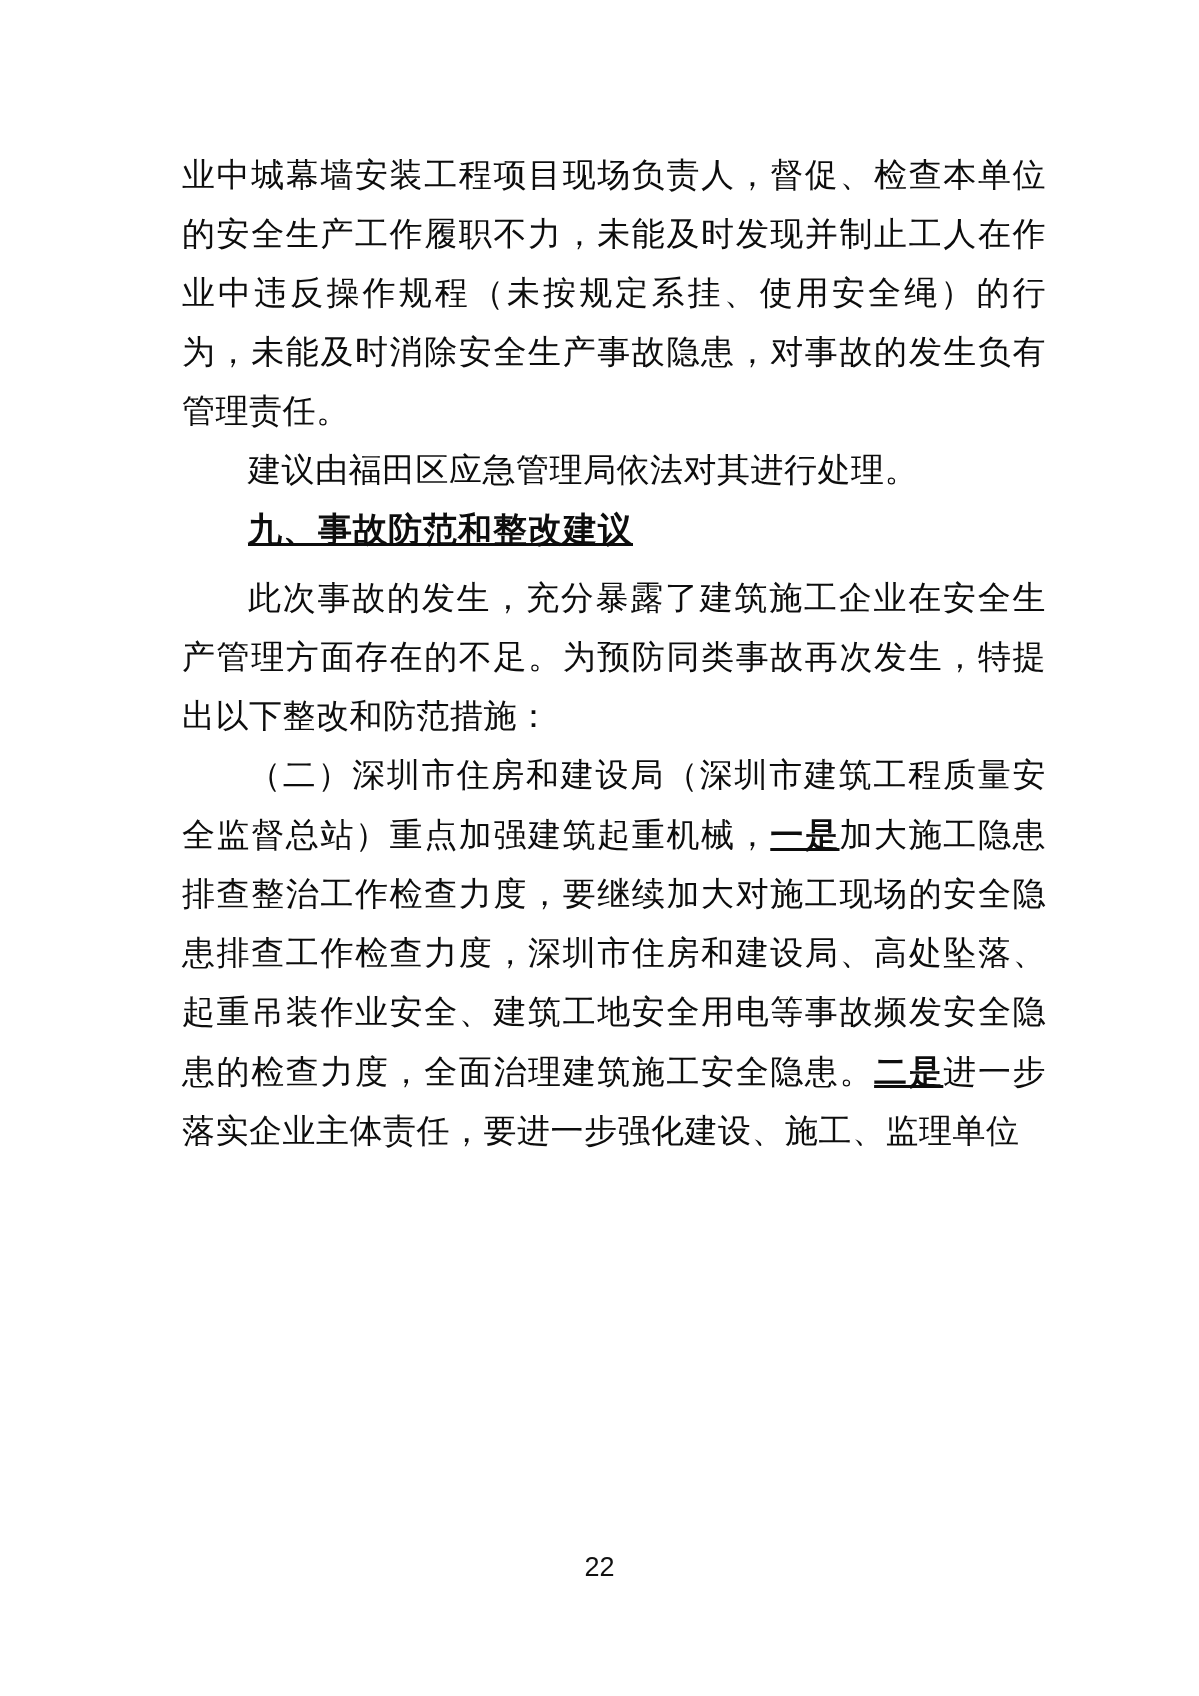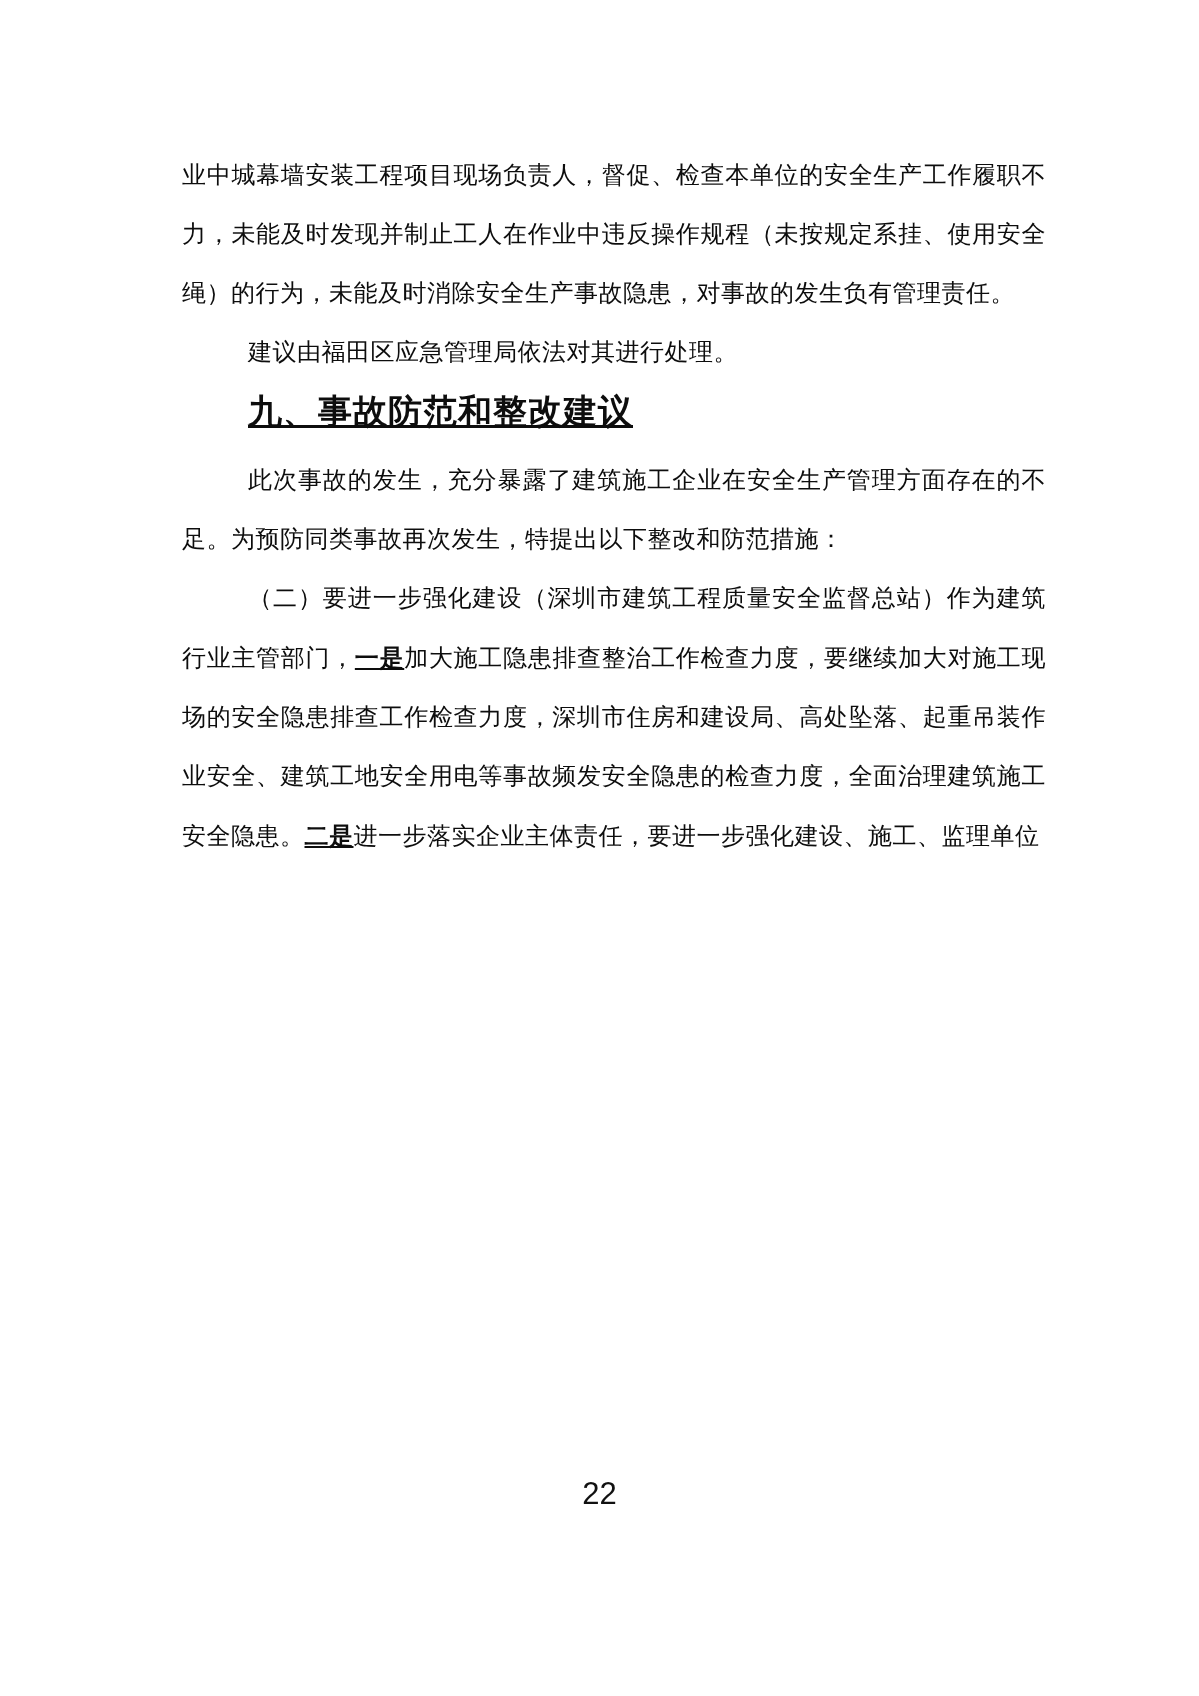--- a/index.html
+++ b/index.html
@@ -18,21 +18,21 @@
   }
   .content {
     position: absolute;
     left: 182px;
     top: 146px;
     width: 864px;
   }
   .content p {
     margin: 0;
     padding: 0;
-    font-size: 24px;
+    font-size: 33px;
     line-height: 59px;
     text-align: justify;
     text-justify: inter-ideograph;
     letter-spacing: 0.5px;
     word-break: break-all;
   }
   .content p.indent {
     text-indent: 66px;
   }
   .content p.heading {
@@ -44,33 +44,33 @@
     letter-spacing: 1px;
   }
   .content b {
     font-family: "Liberation Sans", "DejaVu Sans", sans-serif;
     font-weight: 700;
     text-decoration: underline;
   }
   .page-number {
     position: absolute;
     left: 0;
-    top: 1476px;
+    top: 1552px;
     width: 100%;
     text-align: center;
     font-family: "Liberation Sans", "DejaVu Sans", sans-serif;
-    font-size: 31px;
+    font-size: 27px;
     color: #111111;
   }
 </style>
 </head>
 <body>
 
 <div class="page">
   <div class="content">
       <p class="body"><span>业中城幕墙安装工程项目现场负责人，督促、检查本单位的安全生产工作履职不力，未能及时发现并制止工人在作业中违反操作规程（未按规定系挂、使用安全绳）的行为，未能及时消除安全生产事故隐患，对事故的发生负有管理责任。</span></p>
       <p class="body indent"><span>建议由福田区应急管理局依法对其进行处理。</span></p>
       <p class="heading indent"><b>九、事故防范和整改建议</b></p>
       <p class="body indent"><span>此次事故的发生，充分暴露了建筑施工企业在安全生产管理方面存在的不足。为预防同类事故再次发生，特提出以下整改和防范措施：</span></p>
-      <p class="body indent"><span>（二）要进一步强化建设（深圳市建筑工程质量安全监督总站）作为建筑行业主管部门，</span><b>一是</b><span>加大施工隐患排查整治工作检查力度，要继续加大对施工现场的安全隐患排查工作检查力度，深圳市住房和建设局、高处坠落、起重吊装作业安全、建筑工地安全用电等事故频发安全隐患的检查力度，全面治理建筑施工安全隐患。</span><b>二是</b><span>进一步落实企业主体责任，要进一步强化建设、施工、监理单位</span></p>
+      <p class="body indent"><span>（二）深圳市住房和建设局（深圳市建筑工程质量安全监督总站）重点加强建筑起重机械，</span><b>一是</b><span>加大施工隐患排查整治工作检查力度，要继续加大对施工现场的安全隐患排查工作检查力度，深圳市住房和建设局、高处坠落、起重吊装作业安全、建筑工地安全用电等事故频发安全隐患的检查力度，全面治理建筑施工安全隐患。</span><b>二是</b><span>进一步落实企业主体责任，要进一步强化建设、施工、监理单位</span></p>
     </div>
   <div class="page-number">22</div>
 </div>
 
 </body></html>

